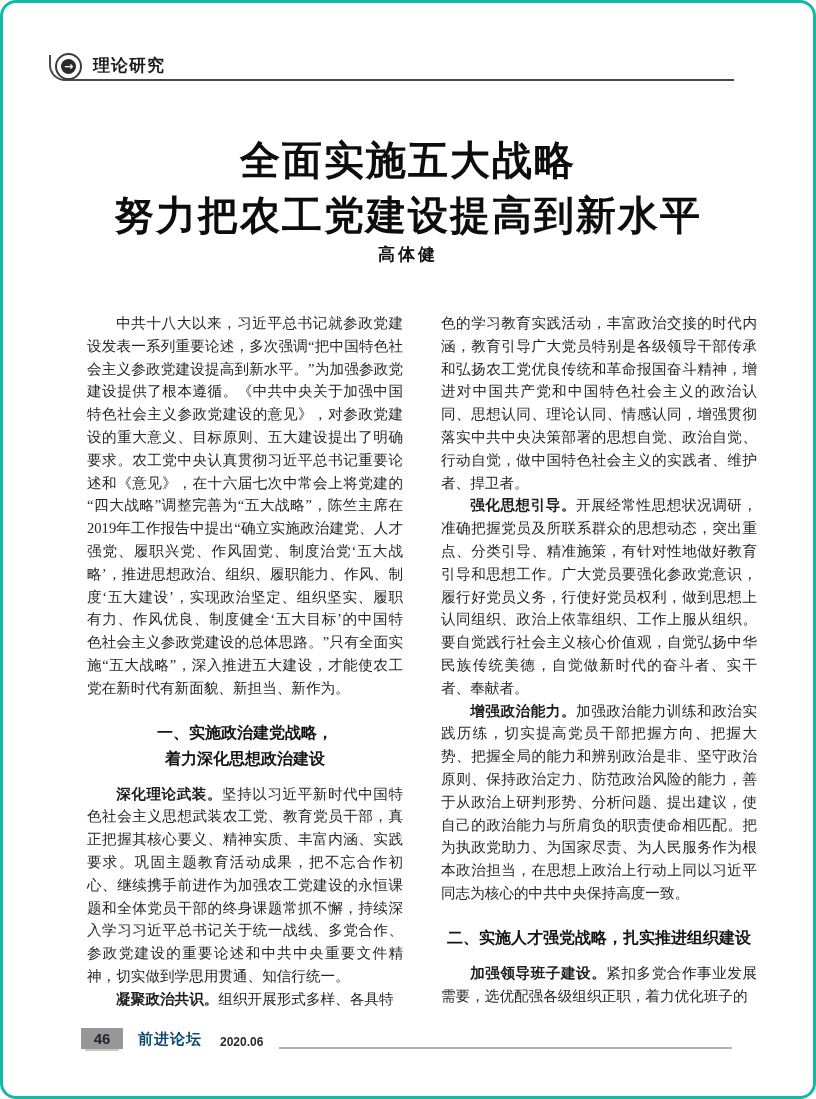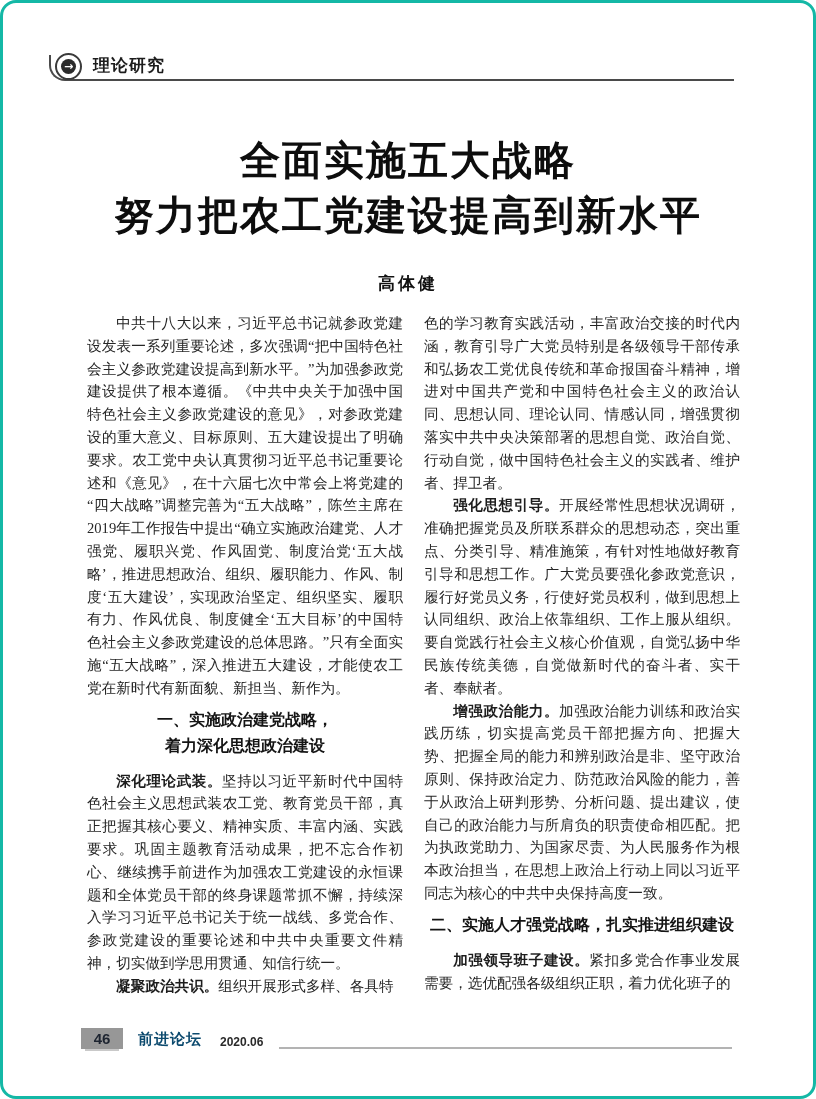--- a/index.html
+++ b/index.html
@@ -88,57 +88,57 @@
   }
   .article-title-line {
     font-family: "Liberation Sans", "DejaVu Sans", sans-serif;
     font-weight: bold;
     font-size: 40px;
     line-height: 55px;
     letter-spacing: 2px;
     color: #0d0d0d;
   }
   .article-author {
-    margin-top: 29px;
+    margin-top: 0;
     font-family: "Liberation Sans", "DejaVu Sans", sans-serif;
     font-weight: bold;
     font-size: 17px;
     letter-spacing: 3px;
     color: #111;
   }
 
   
   .article {
     position: absolute;
     top: 309px;
     left: 84px;
     right: 80px;
     display: flex;
-    gap: 21px;
+    gap: 38px;
   }
   .column {
     width: 316px;
     flex: 0 0 316px;
   }
   .para {
     margin: 0;
     font-size: 14.6px;
     line-height: 22.8px;
     text-align: justify;
     text-indent: 2em;
     color: #262626;
   }
   .para.cont { text-indent: 0; }
   .para .lead {
     font-family: "Liberation Sans", "DejaVu Sans", sans-serif;
     font-weight: bold;
     color: #1d1d1d;
   }
   .col-heading {
-    margin: 7px 0 11px;
+    margin: 20px 0 11px;
     text-align: center;
     font-family: "Liberation Sans", "DejaVu Sans", sans-serif;
     font-weight: bold;
     font-size: 16px;
     line-height: 26px;
     color: #141414;
   }
 
   
   .doc-footer {

